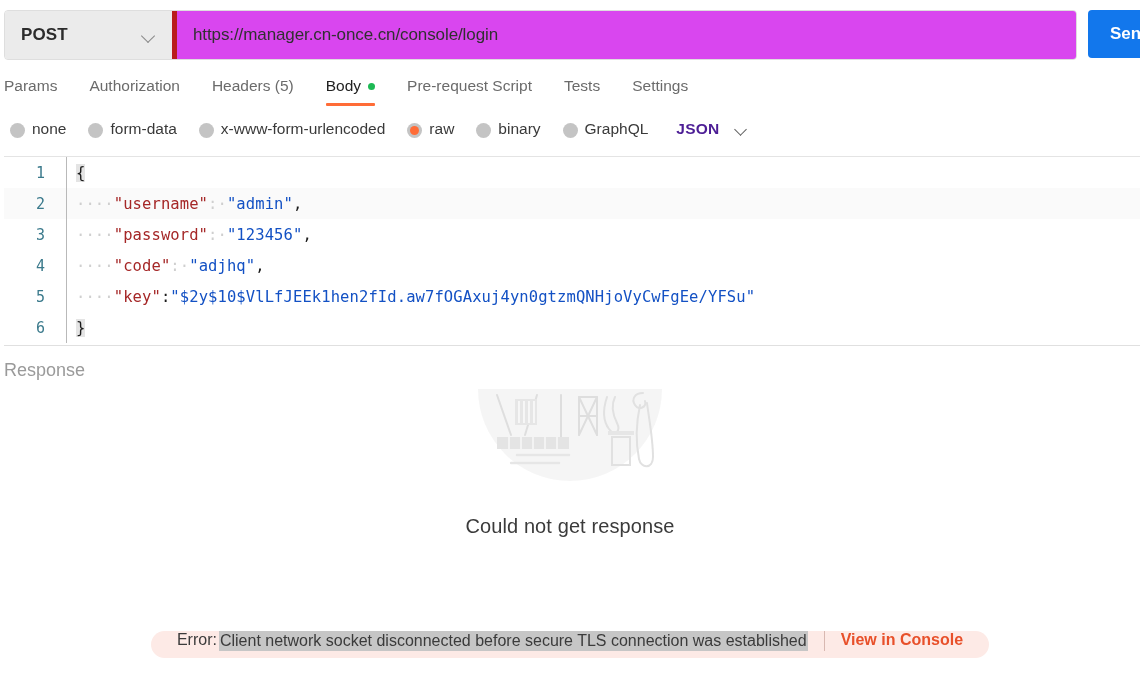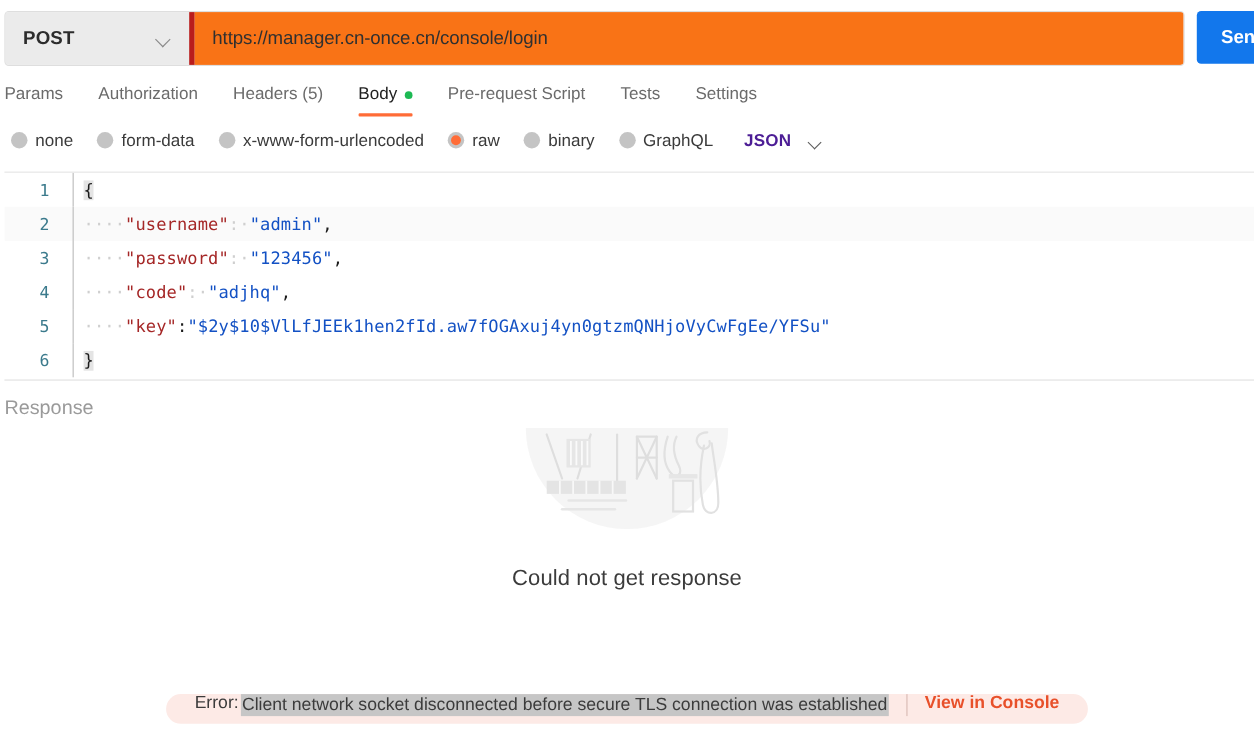--- a/index.html
+++ b/index.html
@@ -62,21 +62,21 @@
     width: 9px; height: 9px;
     border-right: 1.6px solid #8a8a8a;
     border-bottom: 1.6px solid #8a8a8a;
     transform: rotate(45deg);
   }
   .url-input {
     flex: 1 1 auto;
     display: flex;
     align-items: center;
     padding: 0 16px;
-    background: #f97316;
+    background: #d946ef;
     font-size: 17px;
     color: #303030;
     cursor: text;
     letter-spacing: -.1px;
   }
   .send-btn {
     width: 52px;
     margin-left: 11px;
     height: 48px;
     background: #1277ec;
@@ -131,21 +131,21 @@
 
   
   .bodytype-row {
     display: flex;
     align-items: center;
     padding: 0 0 0 10px;
     height: 46px;
   }
   .radio-item {
     display: flex;
-    align-items: flex-start;
+    align-items: flex-end;
     margin-right: 22px;
     cursor: pointer;
     white-space: nowrap;
   }
   .radio-circle {
     width: 15px; height: 15px;
     border-radius: 50%;
     background: #c4c4c4;
     margin-right: 7px;
     display: flex;

